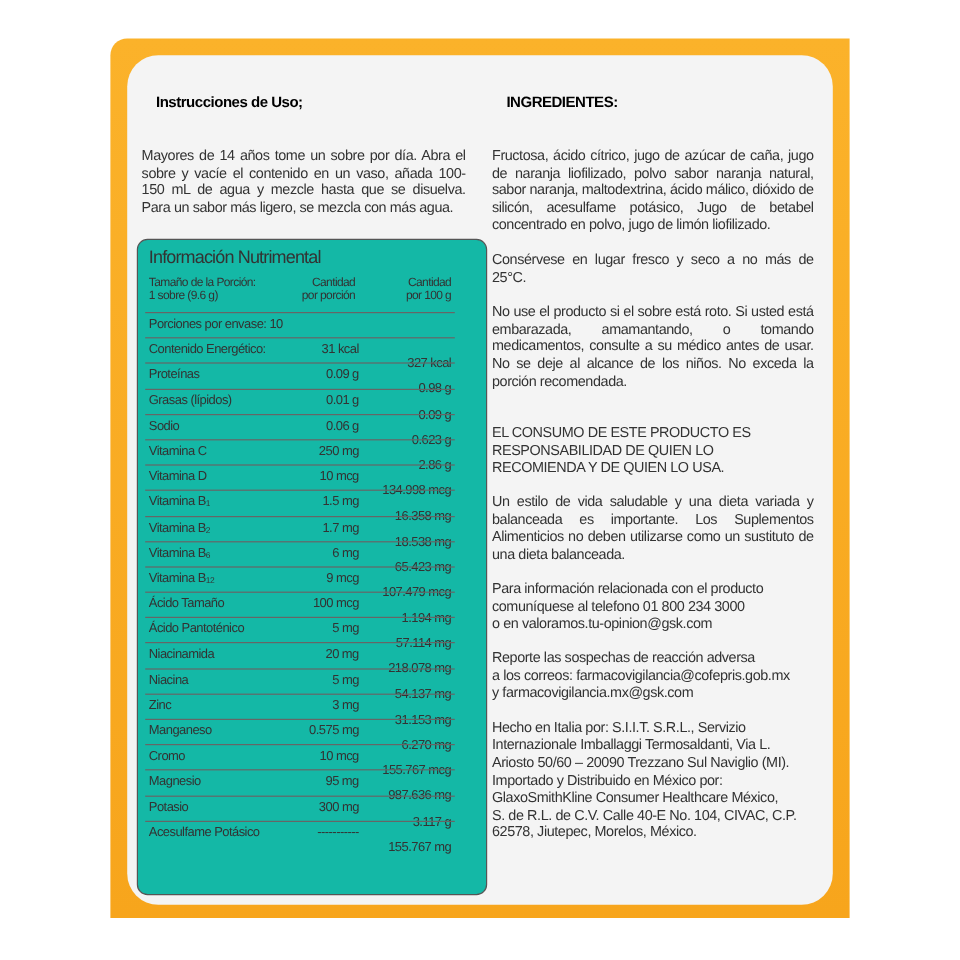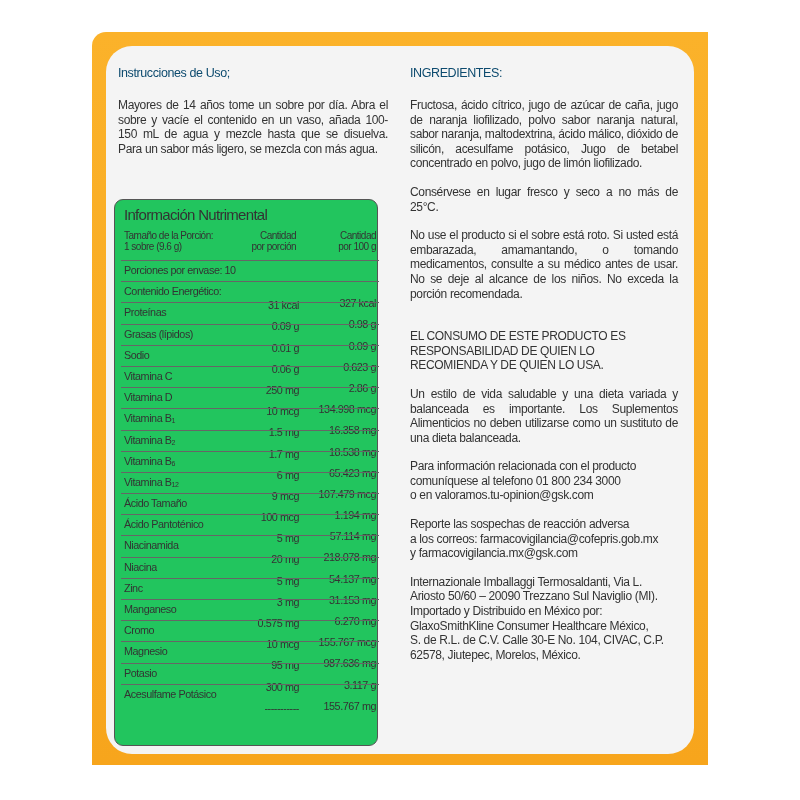--- a/index.html
+++ b/index.html
@@ -5,38 +5,38 @@
   html, body { margin:0; padding:0; }
   body { width:800px; height:800px; background:#ffffff; position:relative; overflow:hidden;
          font-family:"Liberation Sans", sans-serif; color:#333333; }
   .frame { position:absolute; left:92px; top:32px; width:616px; height:733px;
            background:#f9a825; border-radius:14px 0 0 0;
            background: linear-gradient(180deg,#fbb22a 0%, #f7a51c 100%); }
   .panel { position:absolute; left:106px; top:46px; width:588px; height:708px;
            background:#f4f4f4; border-radius:26px; }
   .col-left { position:absolute; left:118px; top:66px; width:270px; }
   .col-right { position:absolute; left:410px; top:66px; width:268px; }
-  .heading { font-weight:normal; font-size:12.5px; letter-spacing:-0.4px; color:#0c4a6e; margin:0; }
+  .heading { font-weight:bold; font-size:12.5px; letter-spacing:-0.4px; color:#000000; margin:12px; }
   .para { font-size:12px; line-height:14.6px; letter-spacing:-0.35px; text-align:justify; margin:0; }
   .para.left { text-align:left; }
   .gap18 { height:18px; }
   .gap14 { height:14px; }
 
-  .nutri { position:absolute; left:114px; top:199px; width:264px; height:547px;
-           border:1.5px solid #555; border-radius:9px; background:#22c55e; box-sizing:border-box; }
+  .nutri { position:absolute; left:114px; top:199px; width:292px; height:547px;
+           border:1.5px solid #555; border-radius:9px; background:#14b8a6; box-sizing:border-box; }
   .nutri-title { position:absolute; left:9px; top:6px; font-size:15px; letter-spacing:-0.7px; color:#333; }
   .nutri-head { position:absolute; left:9px; top:30px; width:252px; height:30px; font-size:10px; line-height:11px; letter-spacing:-0.5px; }
   .nh-a { position:absolute; left:0; top:0; width:130px; }
   .nh-b { position:absolute; right:80px; top:0; width:80px; text-align:right; }
   .nh-c { position:absolute; right:0; top:0; width:70px; text-align:right; }
   .rows { position:absolute; left:6px; top:60px; width:258px; }
   .row { position:relative; height:21.2px; border-top:1.5px solid #666; box-sizing:border-box;
          font-size:10.8px; letter-spacing:-0.45px; line-height:19px; }
   .row .n { position:absolute; left:3px; top:0; white-space:nowrap; }
-  .row .p { position:absolute; right:80px; top:14px; text-align:right; white-space:nowrap; }
+  .row .p { position:absolute; right:80px; top:0; text-align:right; white-space:nowrap; }
   .row .h { position:absolute; right:3px; top:12px; text-align:left; white-space:nowrap; }
   .row sub { font-size:7px; vertical-align:-1px; }
 </style>
 </head>
 <body>
 
 <div class="frame"></div>
 <div class="panel"></div>
 
 <div class="col-left">
@@ -192,20 +192,21 @@
     <div>o en valoramos.tu-opinion@gsk.com</div>
   </div>
   <div class="gap14"></div>
   <div class="para left">
     <div>Reporte las sospechas de reacción adversa</div>
     <div>a los correos: farmacovigilancia@cofepris.gob.mx</div>
     <div>y farmacovigilancia.mx@gsk.com</div>
   </div>
   <div class="gap14"></div>
   <div class="para left">
+    <div>Hecho en Italia por: S.I.I.T. S.R.L., Servizio</div>
     <div>Internazionale Imballaggi Termosaldanti, Via L.</div>
     <div>Ariosto 50/60 – 20090 Trezzano Sul Naviglio (MI).</div>
     <div>Importado y Distribuido en México por:</div>
     <div>GlaxoSmithKline Consumer Healthcare México,</div>
-    <div>S. de R.L. de C.V. Calle 30-E No. 104, CIVAC, C.P.</div>
+    <div>S. de R.L. de C.V. Calle 40-E No. 104, CIVAC, C.P.</div>
     <div>62578, Jiutepec, Morelos, México.</div>
   </div>
 </div>
 
 </body></html>

